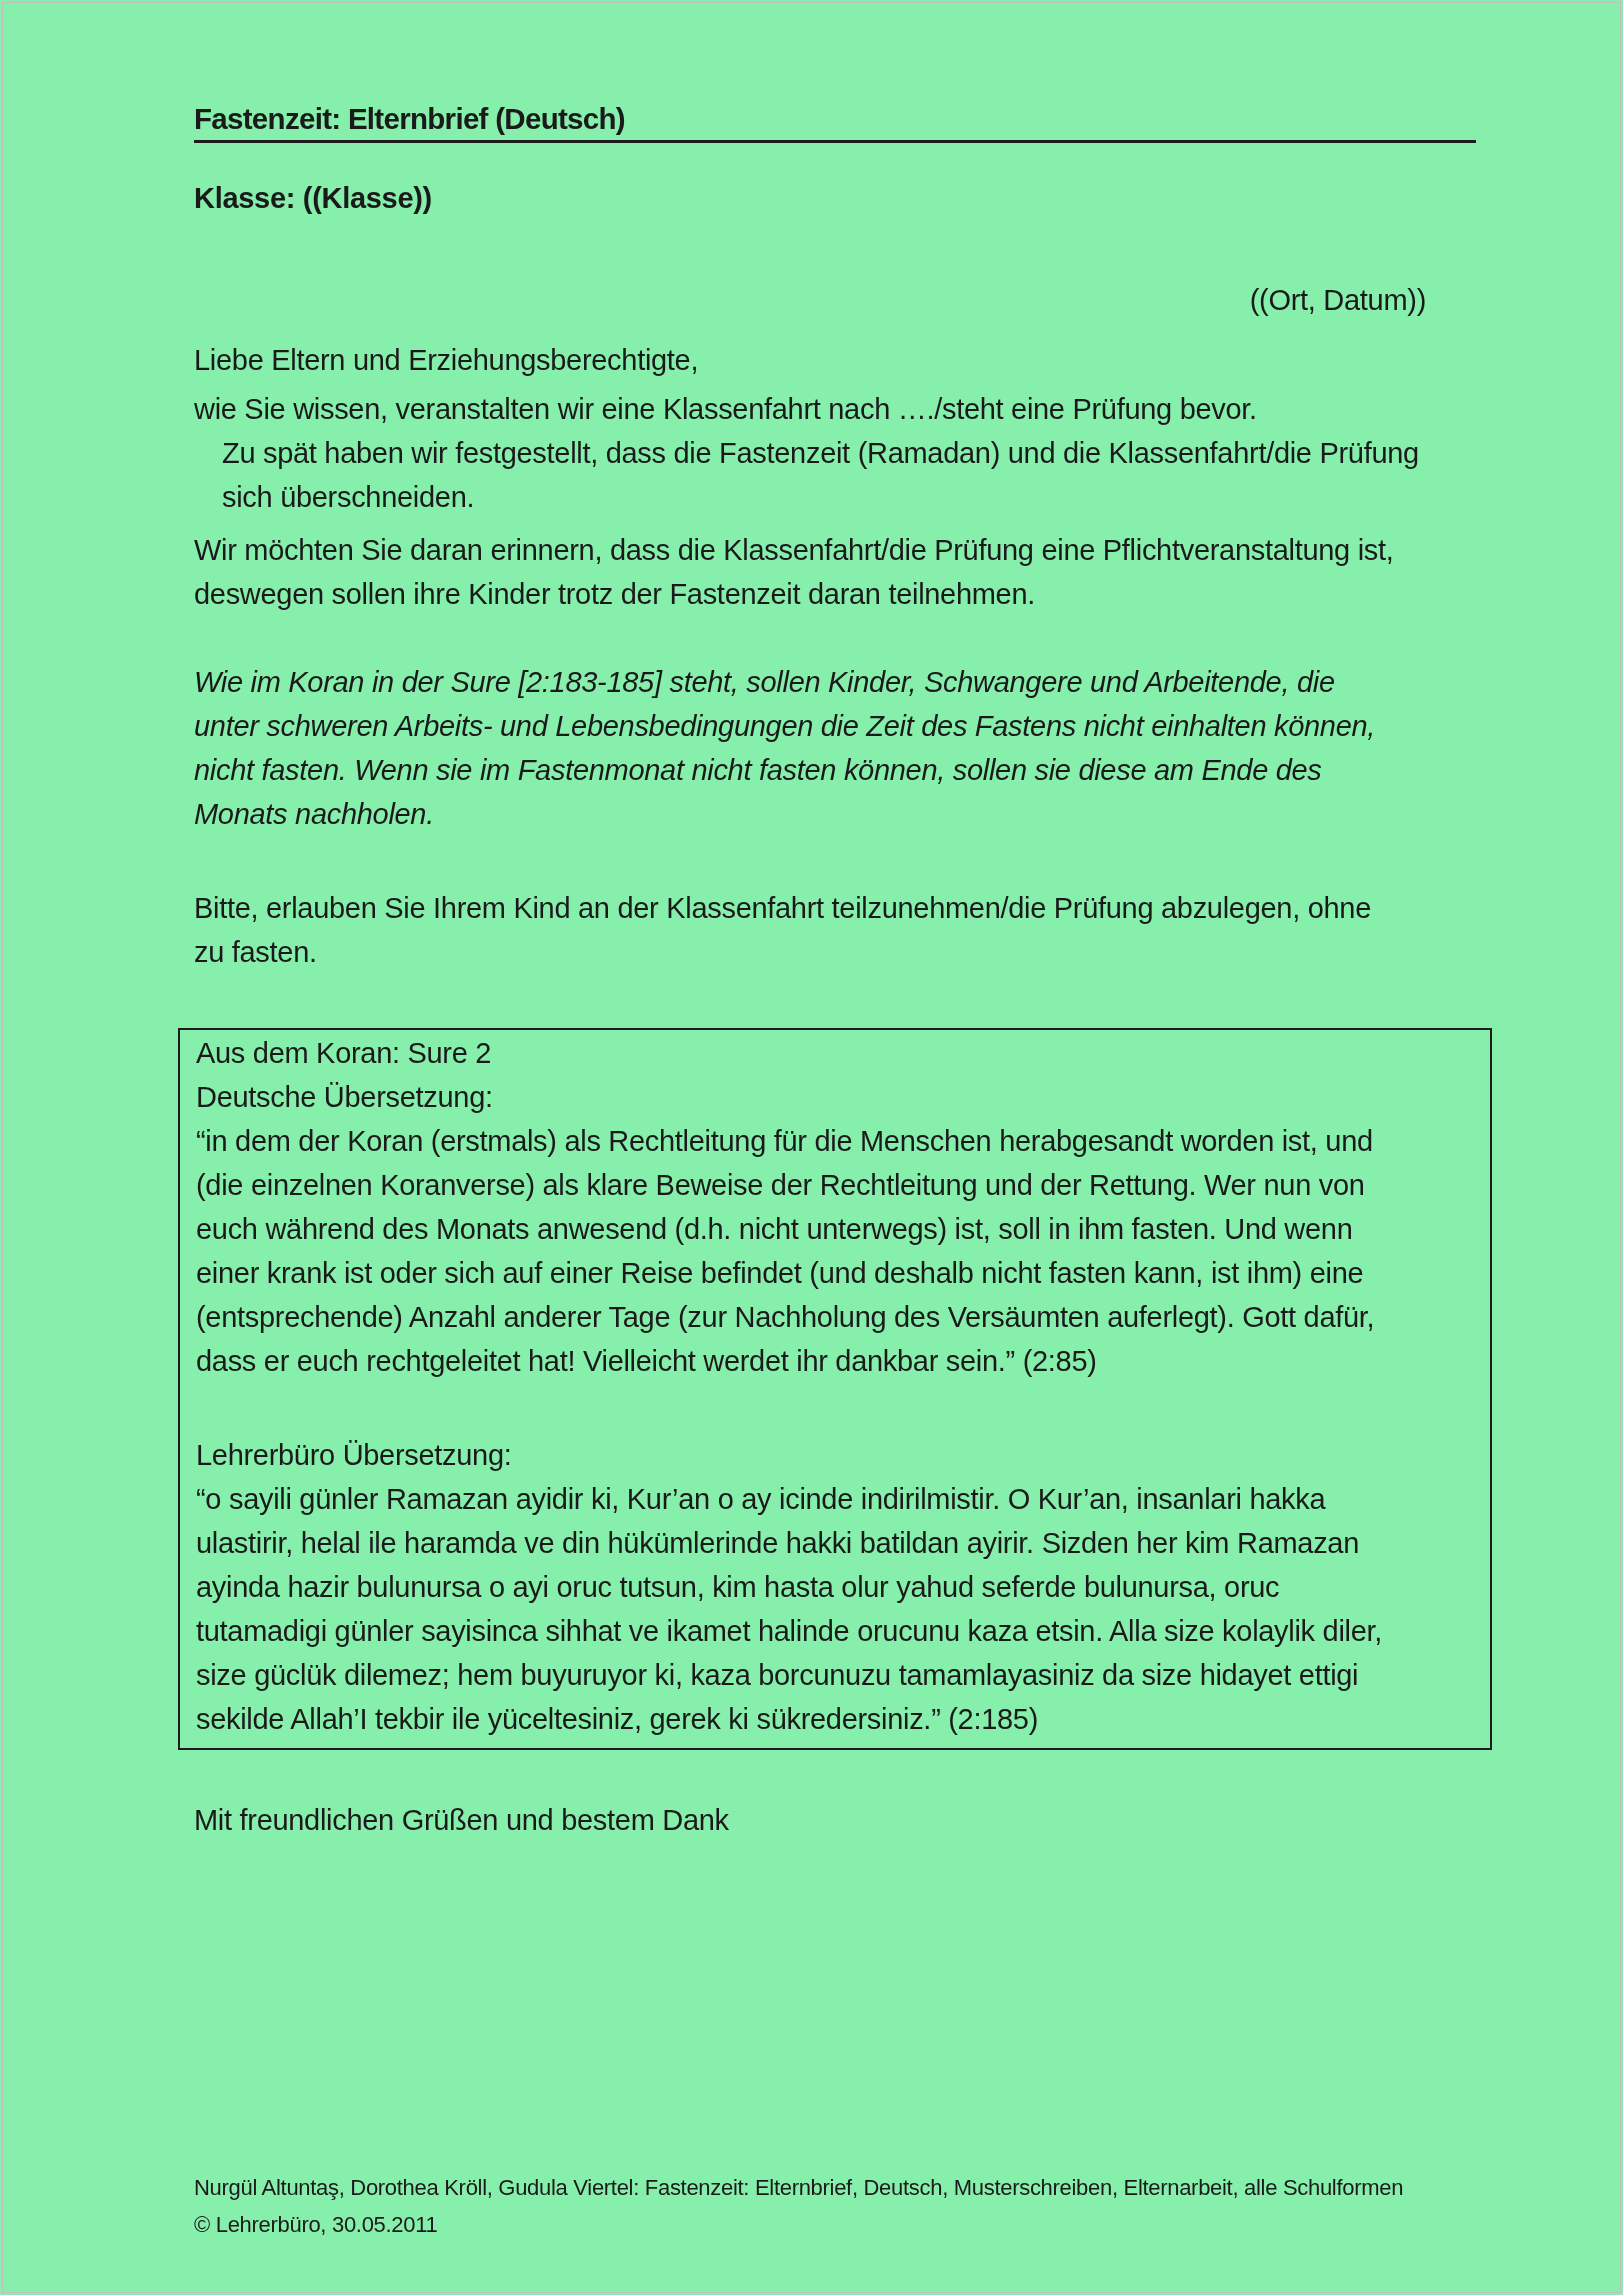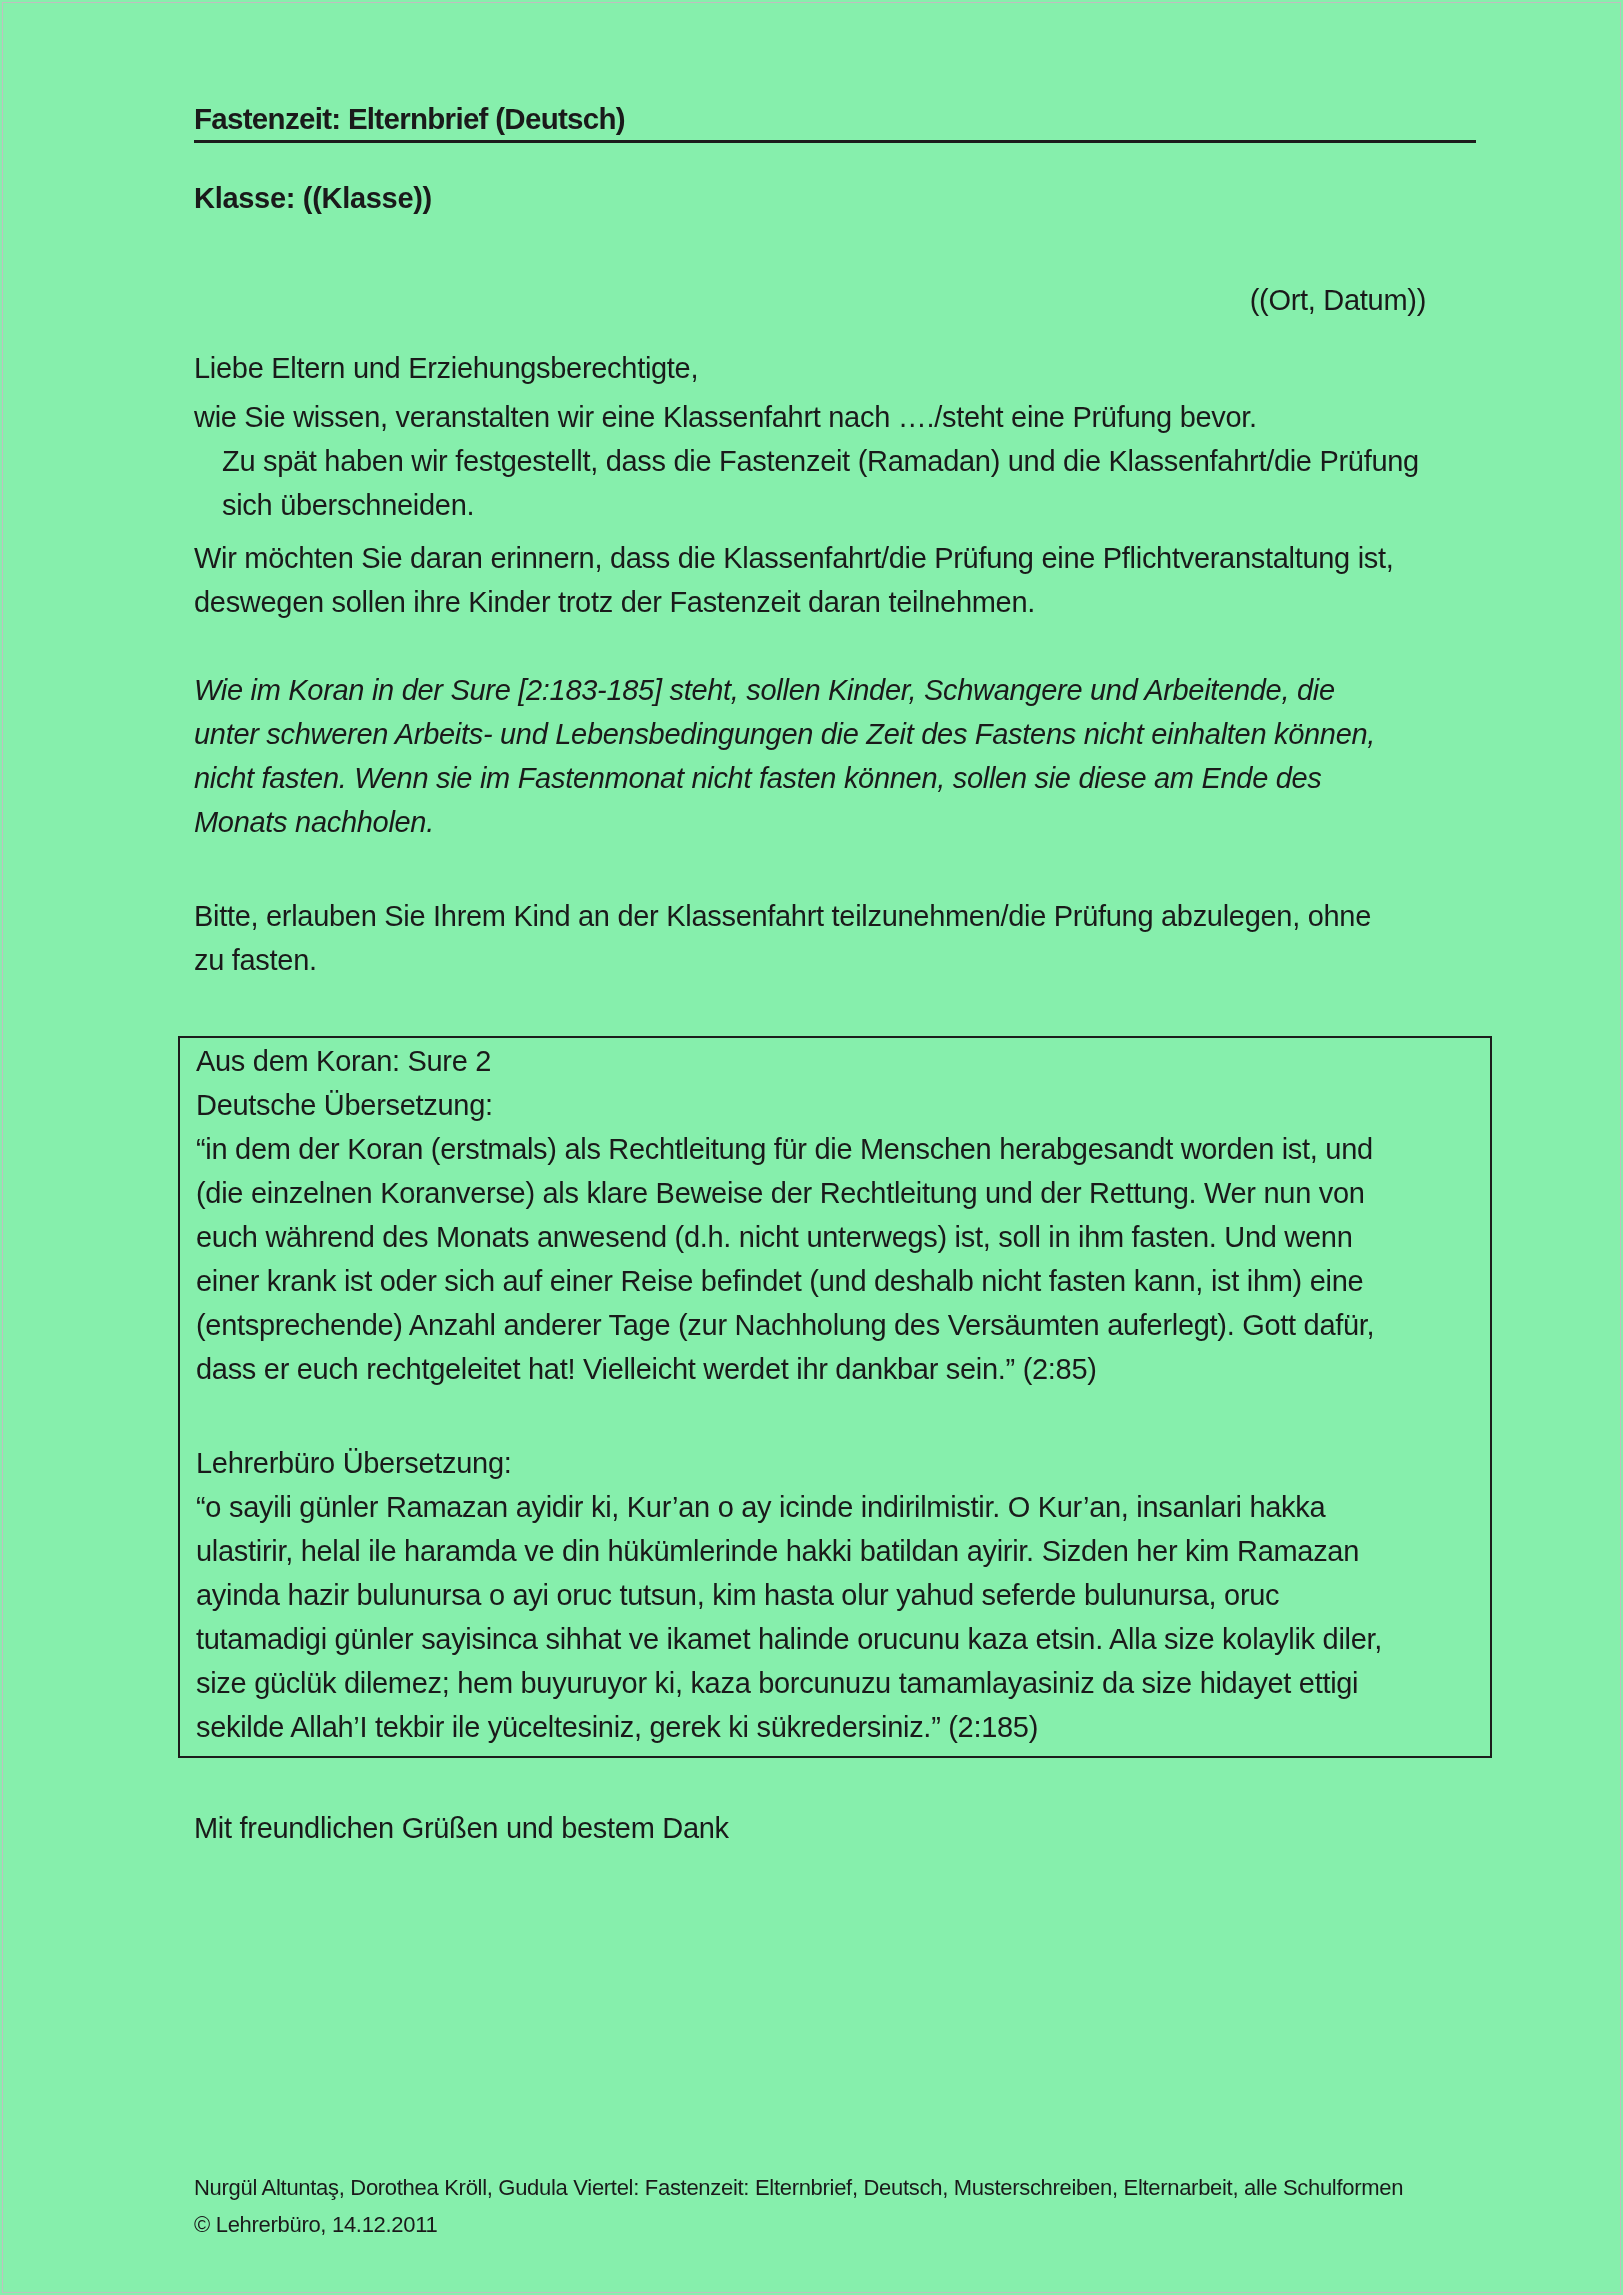--- a/index.html
+++ b/index.html
@@ -40,21 +40,21 @@
   p {
     margin: 0;
     font-size: 29px;
     line-height: 44px;
     letter-spacing: -0.3px;
     white-space: pre-line;
   }
   .klasse      { margin-top: 33px; font-weight: bold; }
   .teacher     { margin-top: 31px; }
   .place-date  { margin-top: 58px; text-align: right; padding-right: 50px; }
-  .salutation  { margin-top: 24px; }
+  .salutation  { margin-top: 16px; }
   .p-wie       { margin-top: 5.2px; }
   .p-zuspaet   { margin-top: 0; margin-left: 28px; }
   .p-wir       { margin-top: 9px; }
   .p-koranref  { margin-top: 44px; font-style: italic; }
   .p-bitte     { margin-top: 50px; }
   .quote-box {
     margin-top: 54px;
     margin-left: -15.7px;
     width: 1278px;
     border: 2px solid #1c1c1c;
@@ -116,16 +116,16 @@
 tutamadigi günler sayisinca sihhat ve ikamet halinde orucunu kaza etsin. Alla size kolaylik diler,
 size güclük dilemez; hem buyuruyor ki, kaza borcunuzu tamamlayasiniz da size hidayet ettigi
 sekilde Allah’I tekbir ile yüceltesiniz, gerek ki sükredersiniz.” (2:185)</p>
     </div>
 
     <p class="closing">Mit freundlichen Grüßen und bestem Dank</p>
   </div>
 
   <div class="footer">
     <p class="credits">Nurgül Altuntaş, Dorothea Kröll, Gudula Viertel: Fastenzeit: Elternbrief, Deutsch, Musterschreiben, Elternarbeit, alle Schulformen</p>
-    <p class="copyright">© Lehrerbüro, 14.12.2011</p>
+    <p class="copyright">© Lehrerbüro, 30.05.2011</p>
   </div>
 </div>
 
 
 </body></html>

